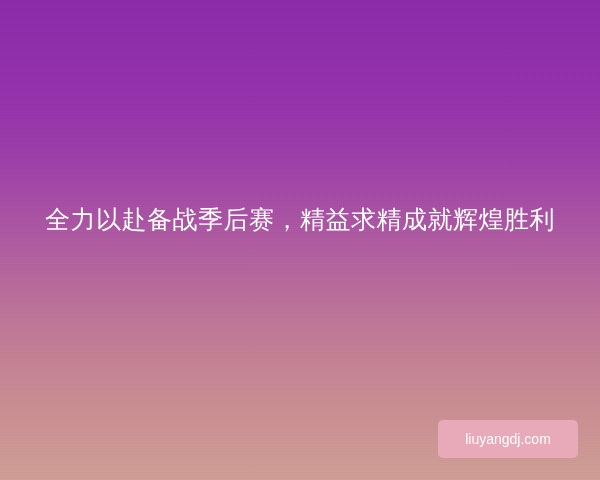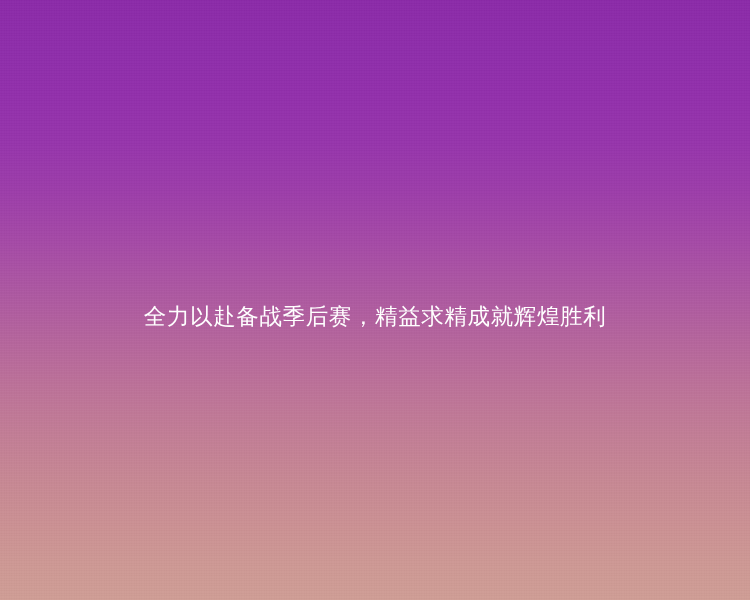--- a/index.html
+++ b/index.html
@@ -41,27 +41,26 @@
       repeating-linear-gradient(90deg, rgba(255,255,255,0.04) 0px, rgba(255,255,255,0.04) 1px, rgba(0,0,0,0.03) 1px, rgba(0,0,0,0.03) 2px);
     pointer-events: none;
   }
   .headline {
     position: absolute;
     left: 0;
     right: 0;
     top: 200px;
     text-align: center;
     color: #ffffff;
-    font-size: 18px;
+    font-size: 25px;
     line-height: 40px;
     letter-spacing: 0.5px;
     font-family: "DejaVu Sans", "Liberation Sans", sans-serif;
     padding: 0 22px;
     box-sizing: border-box;
-    margin-top: 34px;
   }
   .watermark {
     position: absolute;
     right: 22px;
     bottom: 22px;
     width: 140px;
     height: 38px;
     border-radius: 5px;
     background: #e8a9b8;
     color: #ffffff;
@@ -71,13 +70,16 @@
     justify-content: center;
     font-family: "Liberation Sans", sans-serif;
   }
 </style>
 </head>
 <body>
 
 <div class="banner">
   <div class="grain"></div>
   <div class="headline">全力以赴备战季后赛，精益求精成就辉煌胜利</div>
+  <div class="watermark">
+    <span>liuyangdj.com</span>
+  </div>
 </div>
 
 </body></html>

